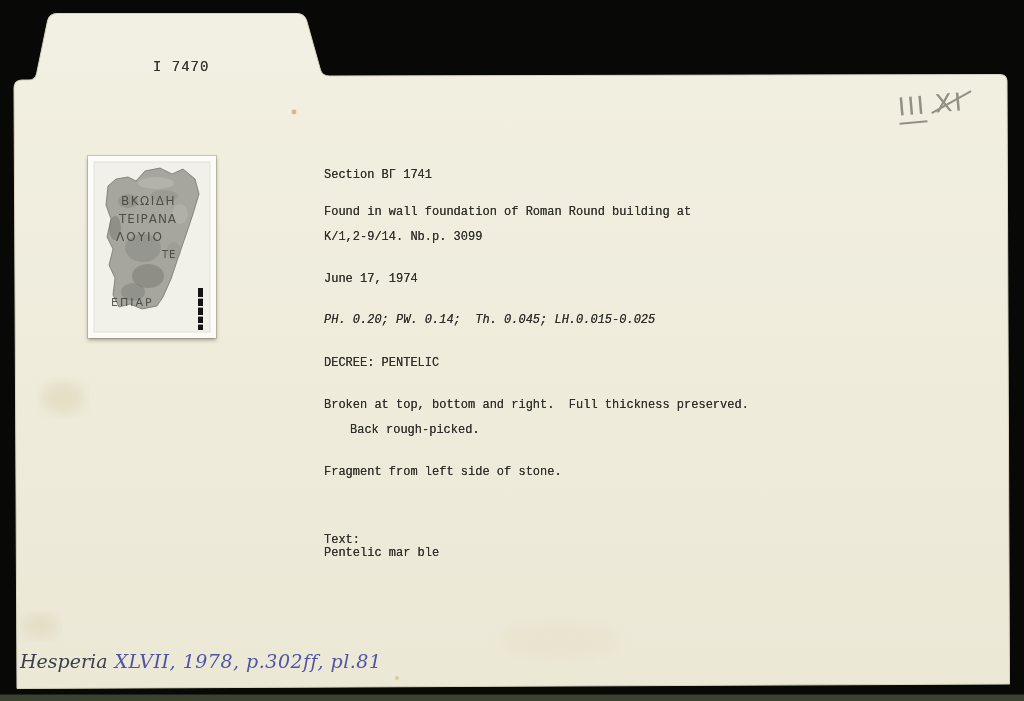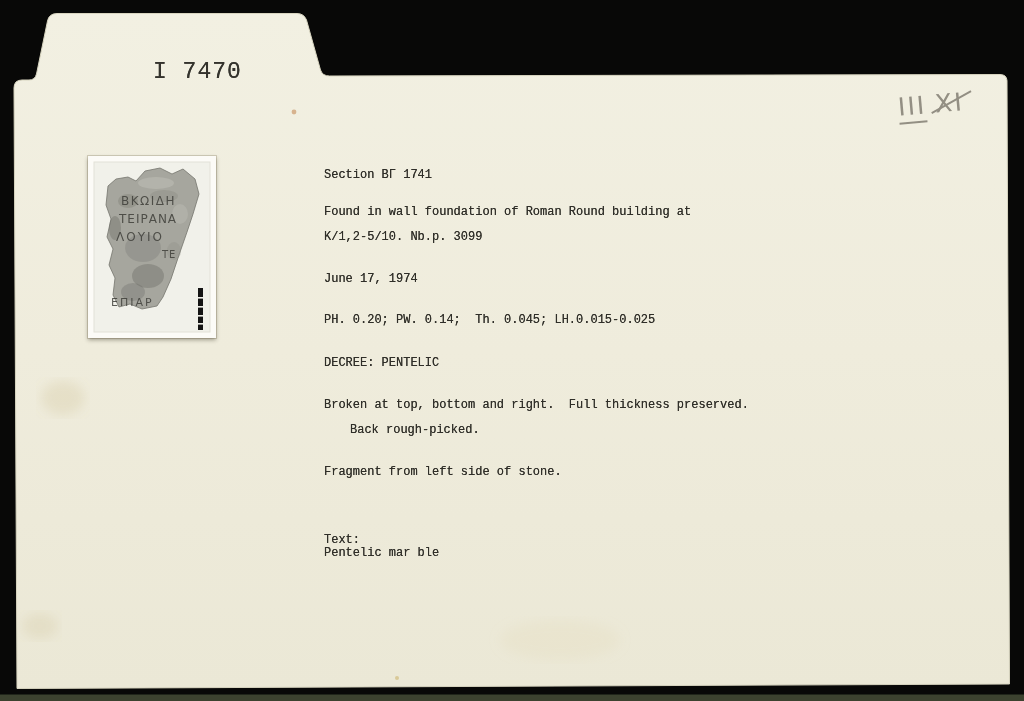--- a/index.html
+++ b/index.html
@@ -19,31 +19,31 @@
     position:absolute;left:324px;
     font-family:"Liberation Mono", monospace;
     font-size:12px;line-height:25px;
     color:#2f2e28;white-space:pre;
     text-shadow:0 0 0.5px rgba(47,46,40,.85);
   }
   .l-section{top:163px;}
   .l-prov1{top:200px;text-align:right;}
   .l-prov2{top:225px;}
   .l-date{top:267px;}
-  .l-dims{top:308px;}
+  .l-dims{top:308px;font-style:italic;}
   .l-decree{top:351px;}
   .l-cond1{top:393px;}
   .l-cond2{top:418px;margin-left:26px;}
   .l-frag{top:460px;}
   .l-textlabel{top:484px;margin-top:44px;}
   .l-material{top:541px;}
   .catalog-number{
     position:absolute;left:153px;top:59px;
     font-family:"Liberation Mono", monospace;
-    font-size:23px;color:#34332d;letter-spacing:1px;
+    font-size:14px;color:#34332d;letter-spacing:1px;
     text-shadow:0 0 0.5px rgba(52,51,45,.85);
   }
   
   .pencil-note{
     position:absolute;left:898px;top:90px;
     transform:rotate(-5deg);
     font-family:"DejaVu Sans", sans-serif;
     font-size:25px;color:#8e8a7f;letter-spacing:2px;opacity:.95;
   }
   .pencil-kept{
@@ -153,27 +153,30 @@
         <rect x="110" y="150" width="5" height="1.6" fill="#eeeee8"></rect>
         <rect x="110" y="159" width="5" height="1.6" fill="#eeeee8"></rect>
         <rect x="110" y="167" width="5" height="1.6" fill="#eeeee8"></rect>
       </g>
     </svg>
   </div>
 
   <div>
     <div class="typed-line l-section">Section BΓ 1741</div>
     <div class="typed-line l-prov1">Found in wall foundation of Roman Round building at</div>
-    <div class="typed-line l-prov2">K/1,2-5/10. Nb.p. 3099</div>
+    <div class="typed-line l-prov2">K/1,2-9/14. Nb.p. 3099</div>
     <div class="typed-line l-date">June 17, 1974</div>
     <div class="typed-line l-dims">PH. 0.20; PW. 0.14;  Th. 0.045; LH.0.015-0.025</div>
     <div class="typed-line l-decree">DECREE: PENTELIC</div>
     <div class="typed-line l-cond1">Broken at top, bottom and right.  Full thickness preserved.</div>
     <div class="typed-line l-cond2">Back rough-picked.</div>
     <div class="typed-line l-frag">Fragment from left side of stone.</div>
     <div class="typed-line l-textlabel">Text:</div>
     <div class="typed-line l-material">Pentelic mar ble</div>
   </div>
 
+  <div class="citation">
+    <span class="cite-journal">Hesperia</span><span class="cite-ref">XLVII, 1978, p.302ff, pl.81</span>
+  </div>
 
 </div>
 
 <div class="bottom-strip"></div>
 
 </body></html>

